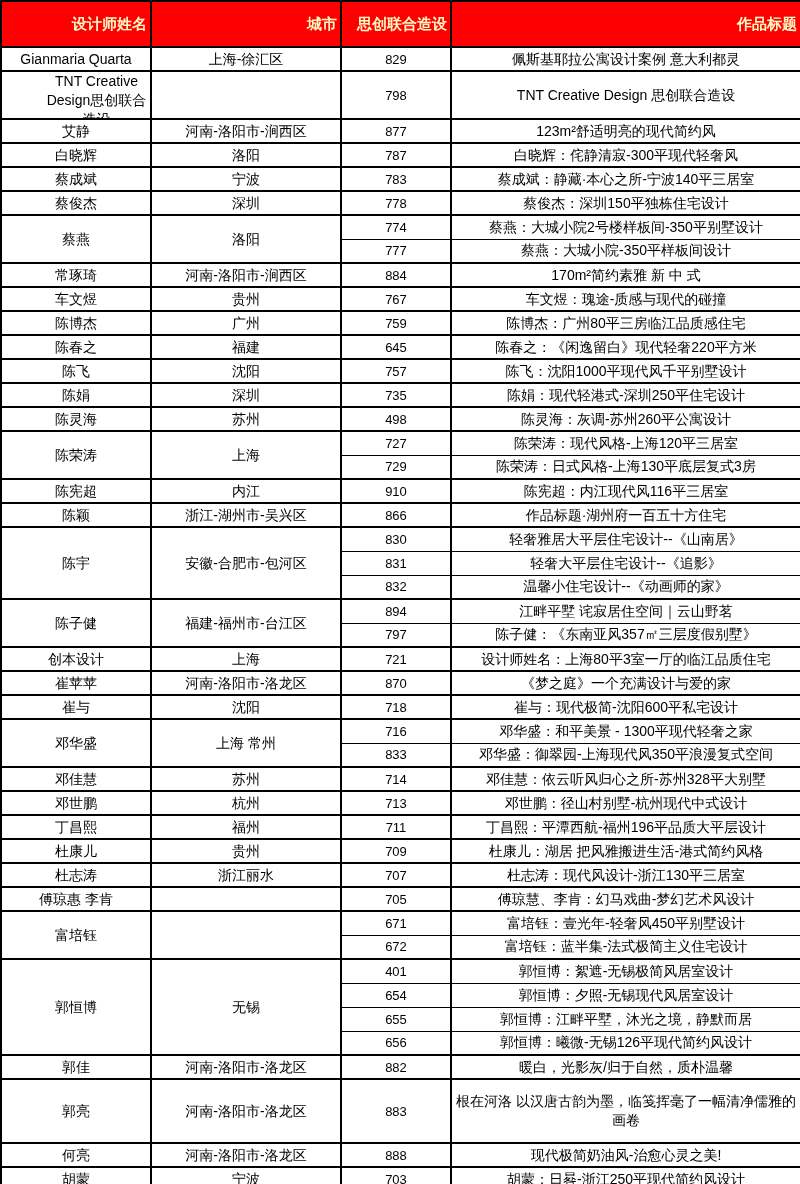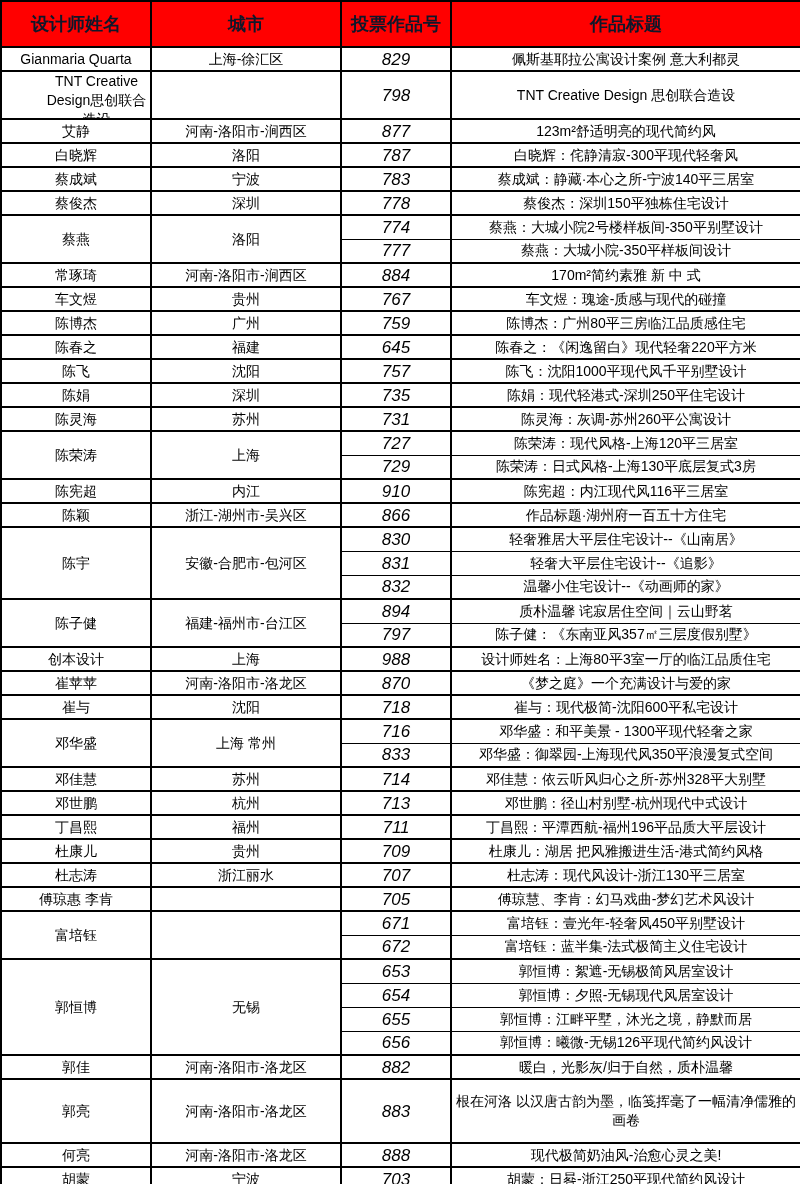--- a/index.html
+++ b/index.html
@@ -29,45 +29,46 @@
   }
   
   th, td { border-left-width: 2px; border-right-width: 2px; }
   thead th { border-top-width: 2px; border-bottom-width: 2px; }
   tbody tr:last-child td { border-bottom-width: 2px; }
   tbody tr.group-start td { border-top-width: 2px; }
 
   thead th {
     background: #FF0000;
     height: 44px;
-    font-size: 18px;
+    font-size: 15px;
     font-weight: bold;
-    color: #0f172a;
+    color: #fef9c3;
+    text-align: right;
   }
   tbody tr { height: 24px; background: #ffffff; }
   td { font-size: 14px; line-height: 19px; }
-  td.num { font-size: 17px; font-style: italic; }
+  td.num { font-size: 13px; }
   .dwrap { overflow: hidden; word-wrap: break-word; }
 </style>
 </head>
 <body>
 
 <div>
   <table class="vote-table">
     <colgroup>
       <col class="c-designer">
       <col class="c-city">
       <col class="c-no">
       <col class="c-title">
     </colgroup>
     <thead>
       <tr>
         <th>设计师姓名</th>
         <th>城市</th>
-        <th>投票作品号</th>
+        <th>思创联合造设</th>
         <th>作品标题</th>
       </tr>
     </thead>
     <tbody>
         <tr class="group-start">
           <td rowspan="1">
             <div class="dwrap">Gianmaria Quarta</div>
           </td>
           <td rowspan="1">上海-徐汇区</td>
           <td class="num">829</td>
@@ -171,21 +172,21 @@
           </td>
           <td rowspan="1">深圳</td>
           <td class="num">735</td>
           <td>陈娟：现代轻港式-深圳250平住宅设计</td>
         </tr>
         <tr class="group-start">
           <td rowspan="1">
             <div class="dwrap">陈灵海</div>
           </td>
           <td rowspan="1">苏州</td>
-          <td class="num">731</td>
+          <td class="num">498</td>
           <td>陈灵海：灰调-苏州260平公寓设计</td>
         </tr>
         <tr class="group-start">
           <td rowspan="2">
             <div class="dwrap">陈荣涛</div>
           </td>
           <td rowspan="2">上海</td>
           <td class="num">727</td>
           <td>陈荣涛：现代风格-上海120平三居室</td>
         </tr>
@@ -224,32 +225,32 @@
         <tr>
           <td class="num">832</td>
           <td>温馨小住宅设计--《动画师的家》</td>
         </tr>
         <tr class="group-start">
           <td rowspan="2">
             <div class="dwrap">陈子健</div>
           </td>
           <td rowspan="2">福建-福州市-台江区</td>
           <td class="num">894</td>
-          <td>质朴温馨 诧寂居住空间｜云山野茗</td>
+          <td>江畔平墅 诧寂居住空间｜云山野茗</td>
         </tr>
         <tr>
           <td class="num">797</td>
           <td>陈子健：《东南亚风357㎡三层度假别墅》</td>
         </tr>
         <tr class="group-start">
           <td rowspan="1">
             <div class="dwrap">创本设计</div>
           </td>
           <td rowspan="1">上海</td>
-          <td class="num">988</td>
+          <td class="num">721</td>
           <td>设计师姓名：上海80平3室一厅的临江品质住宅</td>
         </tr>
         <tr class="group-start">
           <td rowspan="1">
             <div class="dwrap">崔苹苹</div>
           </td>
           <td rowspan="1">河南-洛阳市-洛龙区</td>
           <td class="num">870</td>
           <td>《梦之庭》一个充满设计与爱的家</td>
         </tr>
@@ -331,21 +332,21 @@
         </tr>
         <tr>
           <td class="num">672</td>
           <td>富培钰：蓝半集-法式极简主义住宅设计</td>
         </tr>
         <tr class="group-start">
           <td rowspan="4">
             <div class="dwrap">郭恒博</div>
           </td>
           <td rowspan="4">无锡</td>
-          <td class="num">653</td>
+          <td class="num">401</td>
           <td>郭恒博：絮遮-无锡极简风居室设计</td>
         </tr>
         <tr>
           <td class="num">654</td>
           <td>郭恒博：夕照-无锡现代风居室设计</td>
         </tr>
         <tr>
           <td class="num">655</td>
           <td>郭恒博：江畔平墅，沐光之境，静默而居</td>
         </tr>

